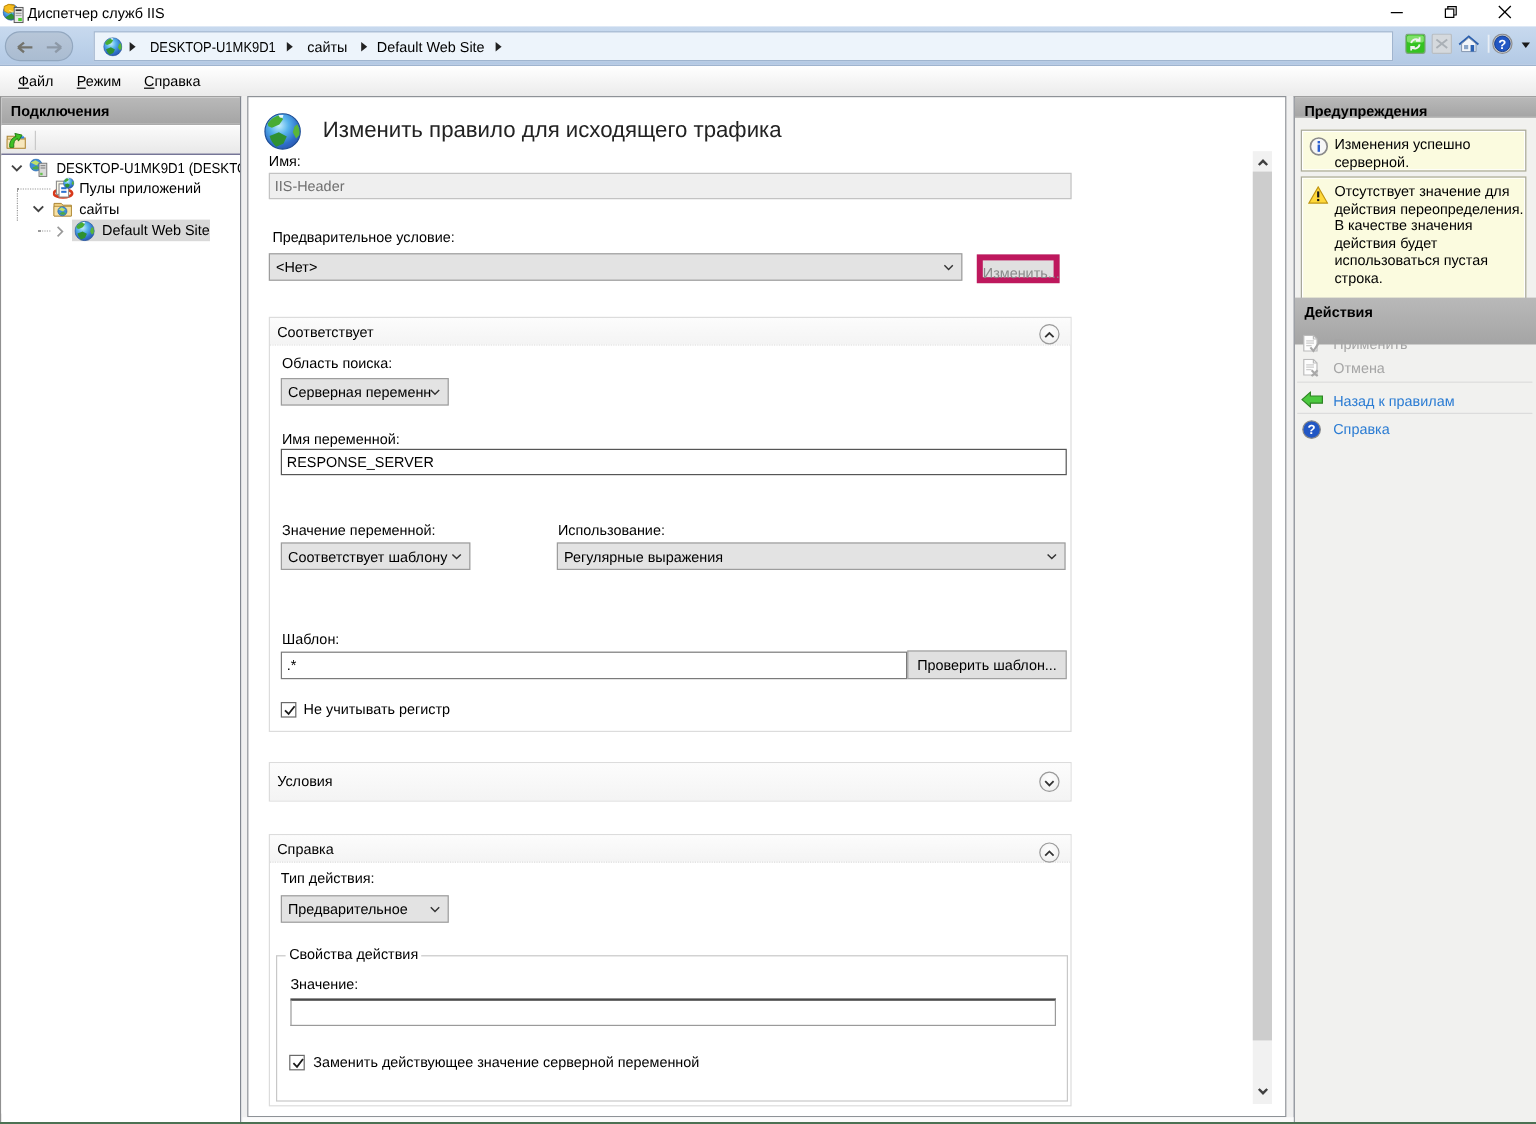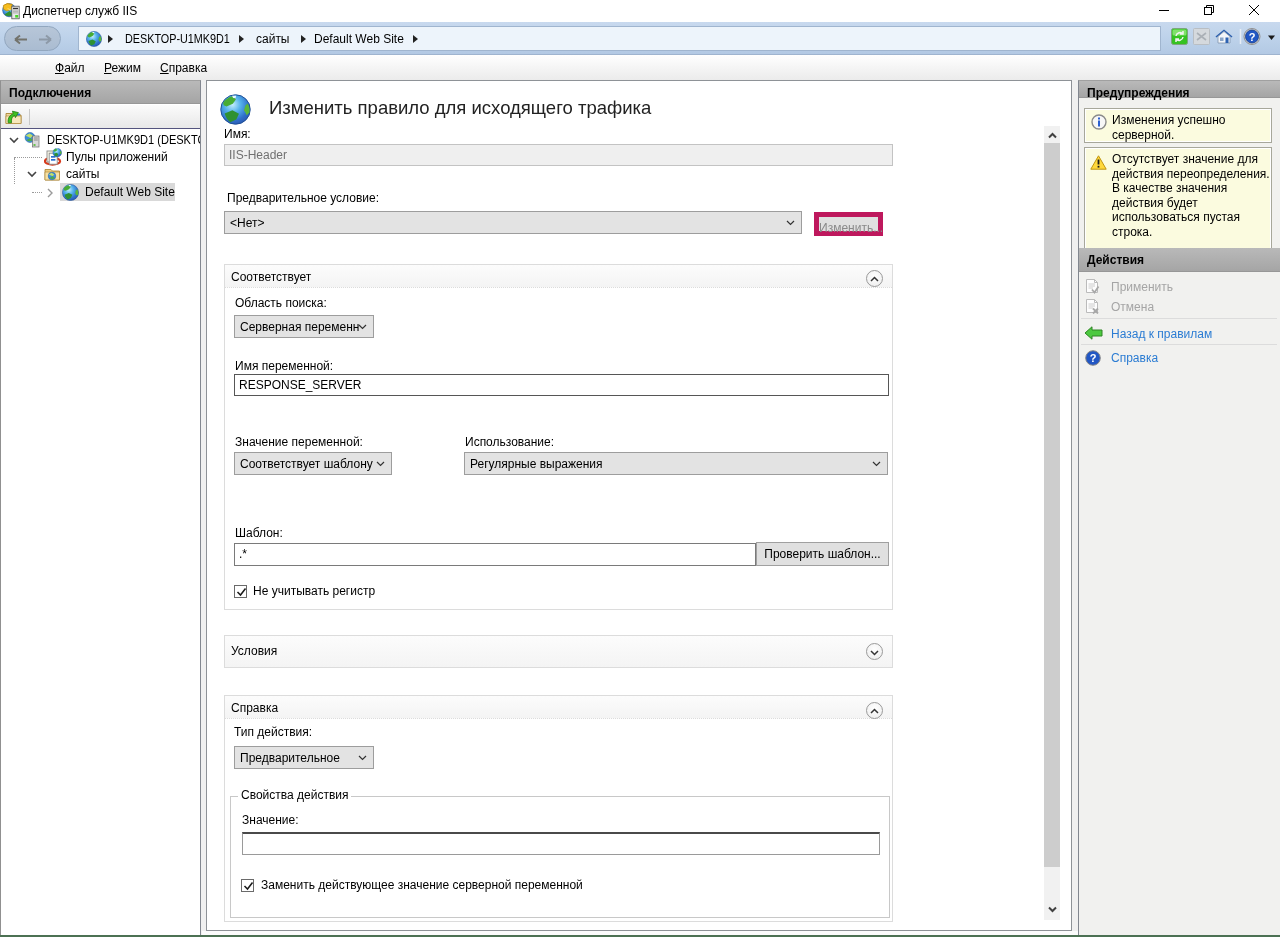--- a/index.html
+++ b/index.html
@@ -20,21 +20,21 @@
   background:linear-gradient(180deg,#b7c6d8,#aabcd1);
   border:1px solid #92a7bf; }
 #crumb { position:absolute; left:78px; top:4px; width:1083px; height:25px;
   background:#edf4fb; border:1px solid #a0b5cf; }
 .crumbtxt { position:absolute; top:5px; font-size:12px; color:#000; white-space:nowrap; }
 .sep { position:absolute; top:8px; width:0; height:0; border-left:5px solid #222; border-top:4px solid transparent; border-bottom:4px solid transparent; }
 
 
 #menubar { position:absolute; left:0; top:55px; width:1280px; height:25px;
   background:linear-gradient(180deg,#ffffff,#ebebeb); }
-.menuitem { position:absolute; top:6px; font-size:12px; color:#000;margin-left:40px; }
+.menuitem { position:absolute; top:6px; font-size:12px; color:#000; }
 .menuitem u { text-decoration:underline; }
 
 
 .gap { position:absolute; top:80px; height:855px; background:#f0f0f0; }
 
 
 #leftpanel { position:absolute; left:0; top:80px; width:201px; height:855px;
   background:#ffffff; border-right:1px solid #828790; border-left:1px solid #909090; border-top:1px solid #a0a0a0; overflow:hidden; }
 #lefthdr { position:absolute; left:0; top:0; width:200px; height:23px;
   background:linear-gradient(180deg,#b9b9b9,#a5a5a5); border-bottom:1px solid #979797; }
@@ -46,21 +46,21 @@
 
 #midwrap { position:absolute; left:206px; top:80px; width:866px; height:851px;
   background:#ffffff; border:1px solid #8e9297; }
 
 #rightpanel { position:absolute; left:1078px; top:80px; width:202px; height:855px;
   background:#f1f1ef; border-left:1px solid #828790; border-top:1px solid #a0a0a0; }
 #warnhdr { position:absolute; left:0; top:0; width:202px; height:17px;
   background:linear-gradient(180deg,#b9b9b9,#a5a5a5); border-bottom:1px solid #979797; }
 .ybox { position:absolute; left:5px; width:188px; background:#fbfbdf; border:1px solid #a7a79b;
   box-shadow:inset 0 0 0 1px #ffffff; font-size:12px; color:#000; }
-#acthdr { position:absolute; left:0; top:167px; width:202px; height:24px;
+#acthdr { position:absolute; left:0; top:167px; width:202px; height:39px;
   background:linear-gradient(180deg,#b9b9b9,#a5a5a5); border-bottom:1px solid #979797;text-decoration:underline; }
 .actitem { position:absolute; left:32px; font-size:12px; white-space:nowrap; }
 .gray { color:#a5a5a5; }
 .link { color:#2b7cd3; }
 .rsep { position:absolute; left:2px; width:196px; border-top:1px solid #dcdcdc; }
 
 
 #statusbar { position:absolute; left:202px; top:931px; width:876px; height:4px; background:#fbfbfb; }
 #greenline { position:absolute; left:0; top:935px; width:1280px; height:2px; background:#4c7153; }
 

